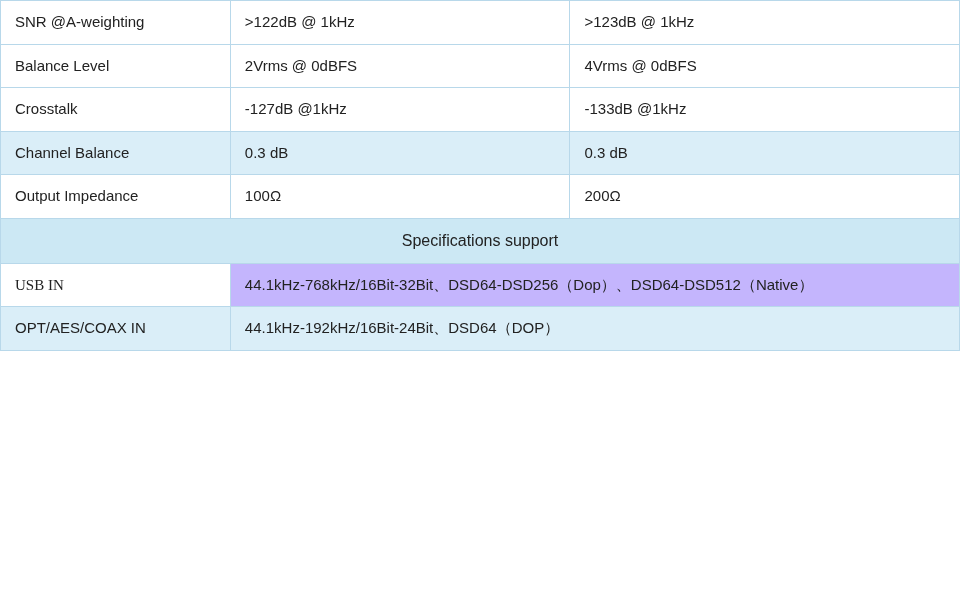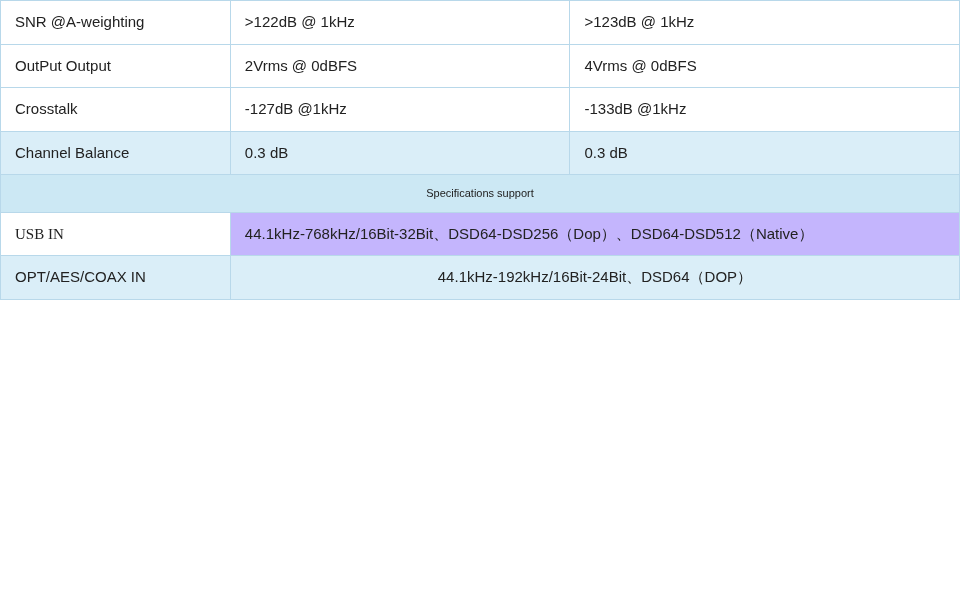--- a/index.html
+++ b/index.html
@@ -26,21 +26,21 @@
     tr.row-shaded td {
       background-color: #daeef8;
     }
     tr.row-white td {
       background-color: #ffffff;
     }
     tr.row-header td {
       background-color: #cce8f4;
       text-align: center;
       font-weight: normal;
-      font-size: 11px;
+      font-size: 16px;
     }
     td.col-label {
       width: 230px;
       background-color: #daeef8;
     }
     td.col-val1 {
       width: 340px;
     }
     td.col-val2 {
       width: 390px;
@@ -57,40 +57,45 @@
 
 <div class="table-container">
   <table>
     <tbody id="table-body">
         <tr class="row-white">
           <td class="col-label">SNR @A-weighting</td>
           <td class="col-val1">&gt;122dB @ 1kHz</td>
           <td class="col-val2">&gt;123dB @ 1kHz</td>
         </tr>
         <tr class="row-white">
-          <td class="col-label">OutPut Output</td>
+          <td class="col-label">Balance Level</td>
           <td class="col-val1">2Vrms @ 0dBFS</td>
           <td class="col-val2">4Vrms @ 0dBFS</td>
         </tr>
         <tr class="row-white">
           <td class="col-label">Crosstalk</td>
           <td class="col-val1">-127dB @1kHz</td>
           <td class="col-val2">-133dB @1kHz</td>
         </tr>
         <tr class="row-shaded">
           <td class="col-label">Channel Balance</td>
           <td class="col-val1">0.3 dB</td>
           <td class="col-val2">0.3 dB</td>
         </tr>
+        <tr class="row-white">
+          <td class="col-label">Output Impedance</td>
+          <td class="col-val1">100Ω</td>
+          <td class="col-val2">200Ω</td>
+        </tr>
         <tr class="row-header">
           <td colspan="3">Specifications support</td>
         </tr>
         <tr class="row-white">
           <td class="col-label" style="background-color: rgb(255, 255, 255); font-family: Liberation Serif, serif;">USB IN</td>
           <td colspan="2" style="background-color: #c4b5fd;">44.1kHz-768kHz/16Bit-32Bit、DSD64-DSD256（Dop）、DSD64-DSD512（Native）</td>
         </tr>
         <tr class="row-shaded">
           <td class="col-label" style="background-color: rgb(218, 238, 248);">OPT/AES/COAX IN</td>
-          <td colspan="2" style="background-color: rgb(218, 238, 248); text-align: center;">44.1kHz-192kHz/16Bit-24Bit、DSD64（DOP）</td>
+          <td colspan="2" style="background-color: rgb(218, 238, 248);">44.1kHz-192kHz/16Bit-24Bit、DSD64（DOP）</td>
         </tr>
       </tbody>
   </table>
 </div>
 
 </body></html>

